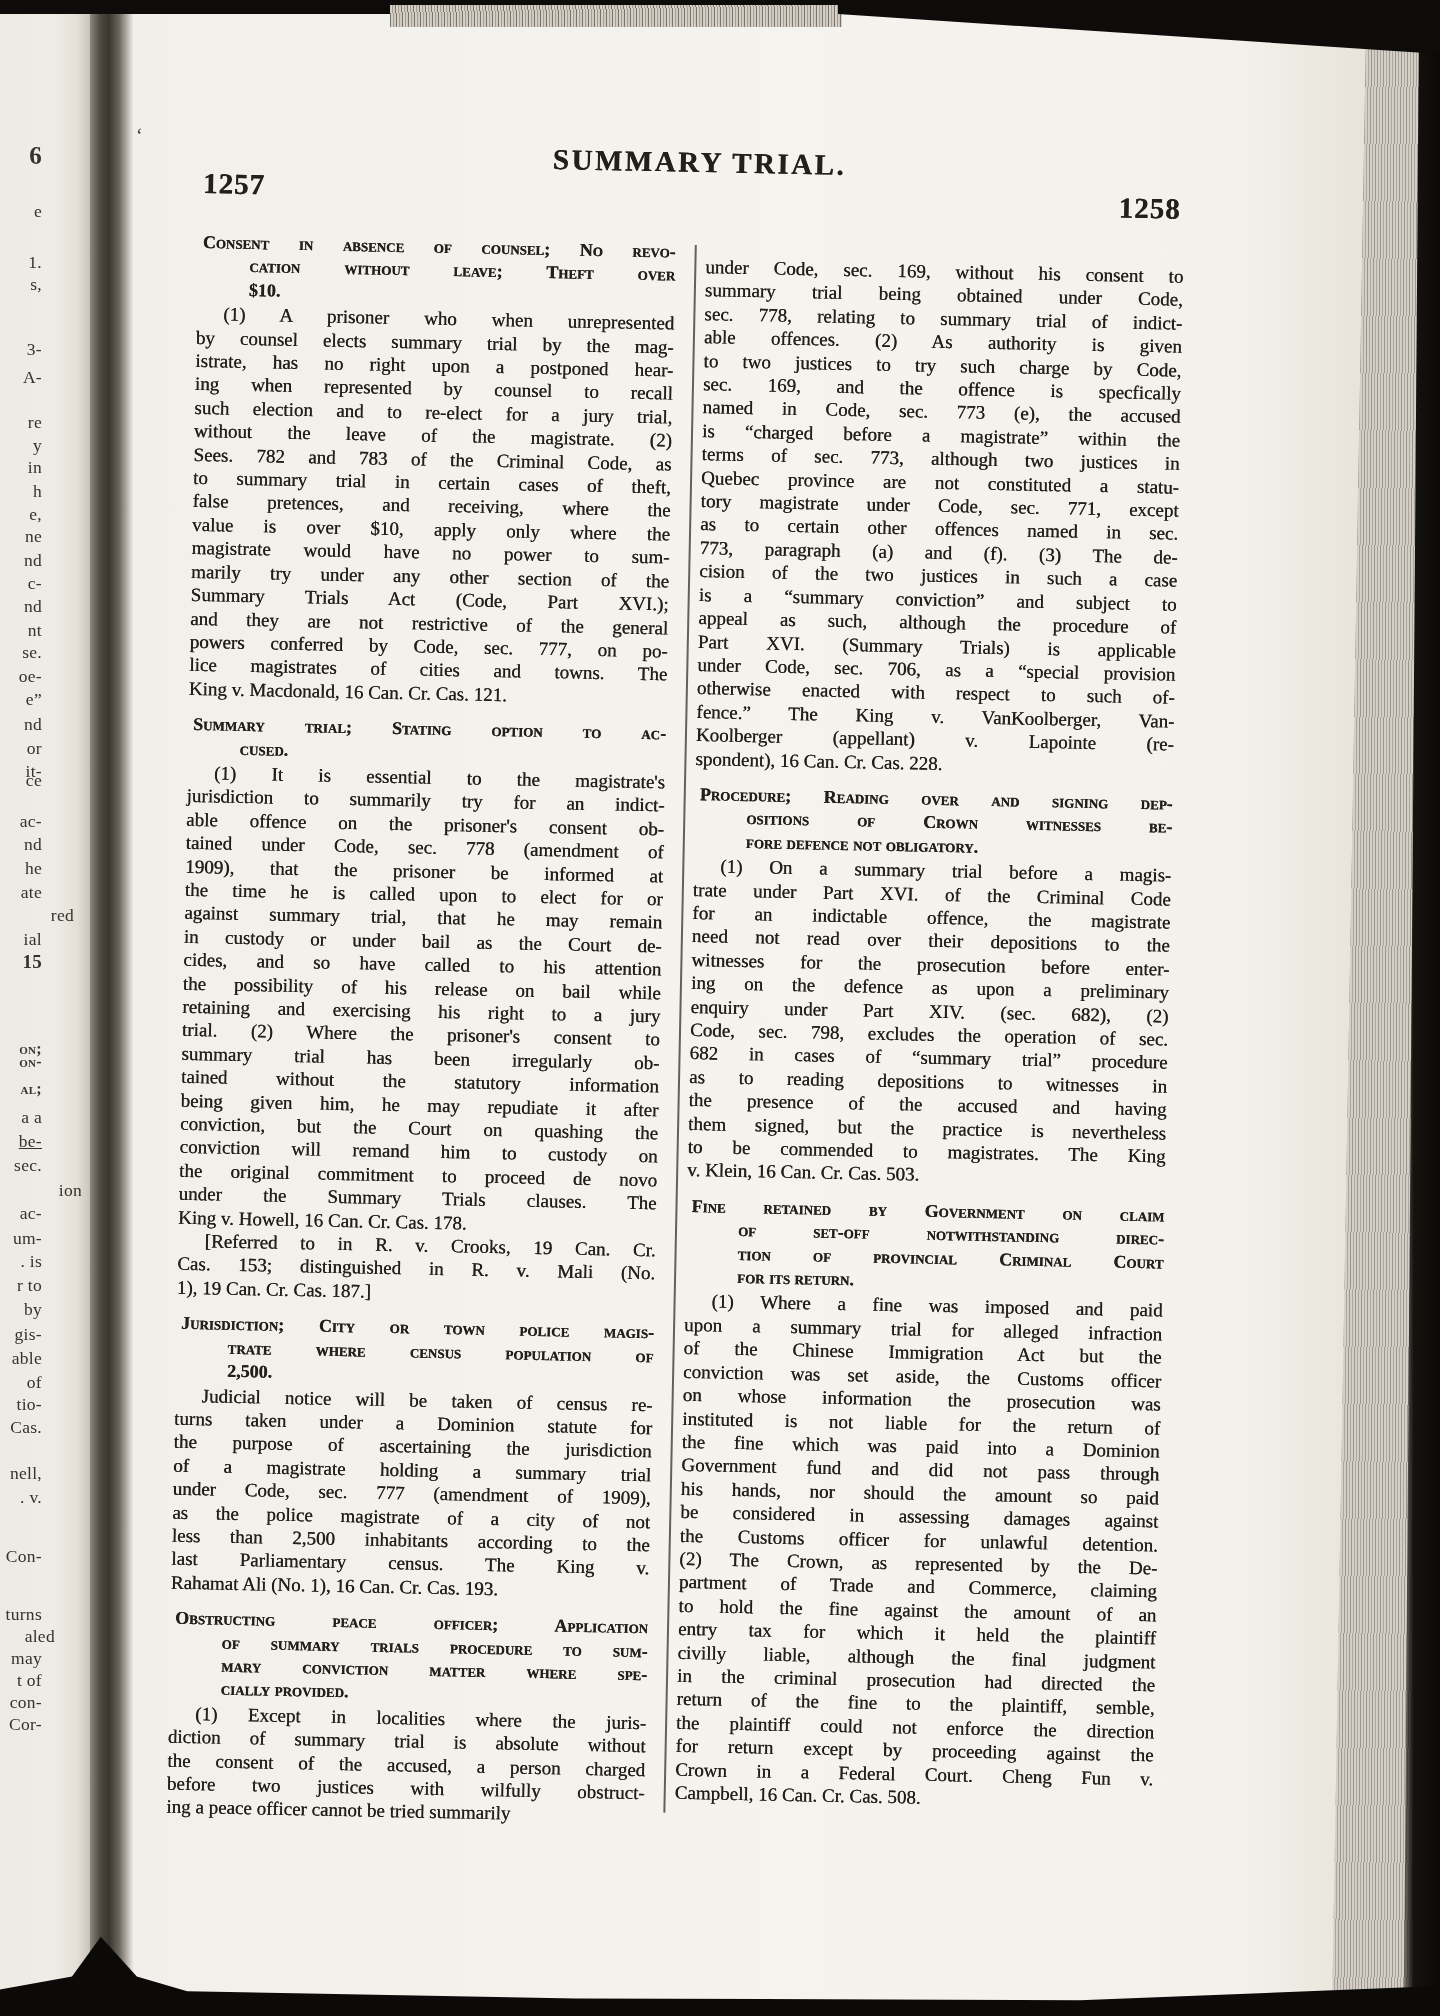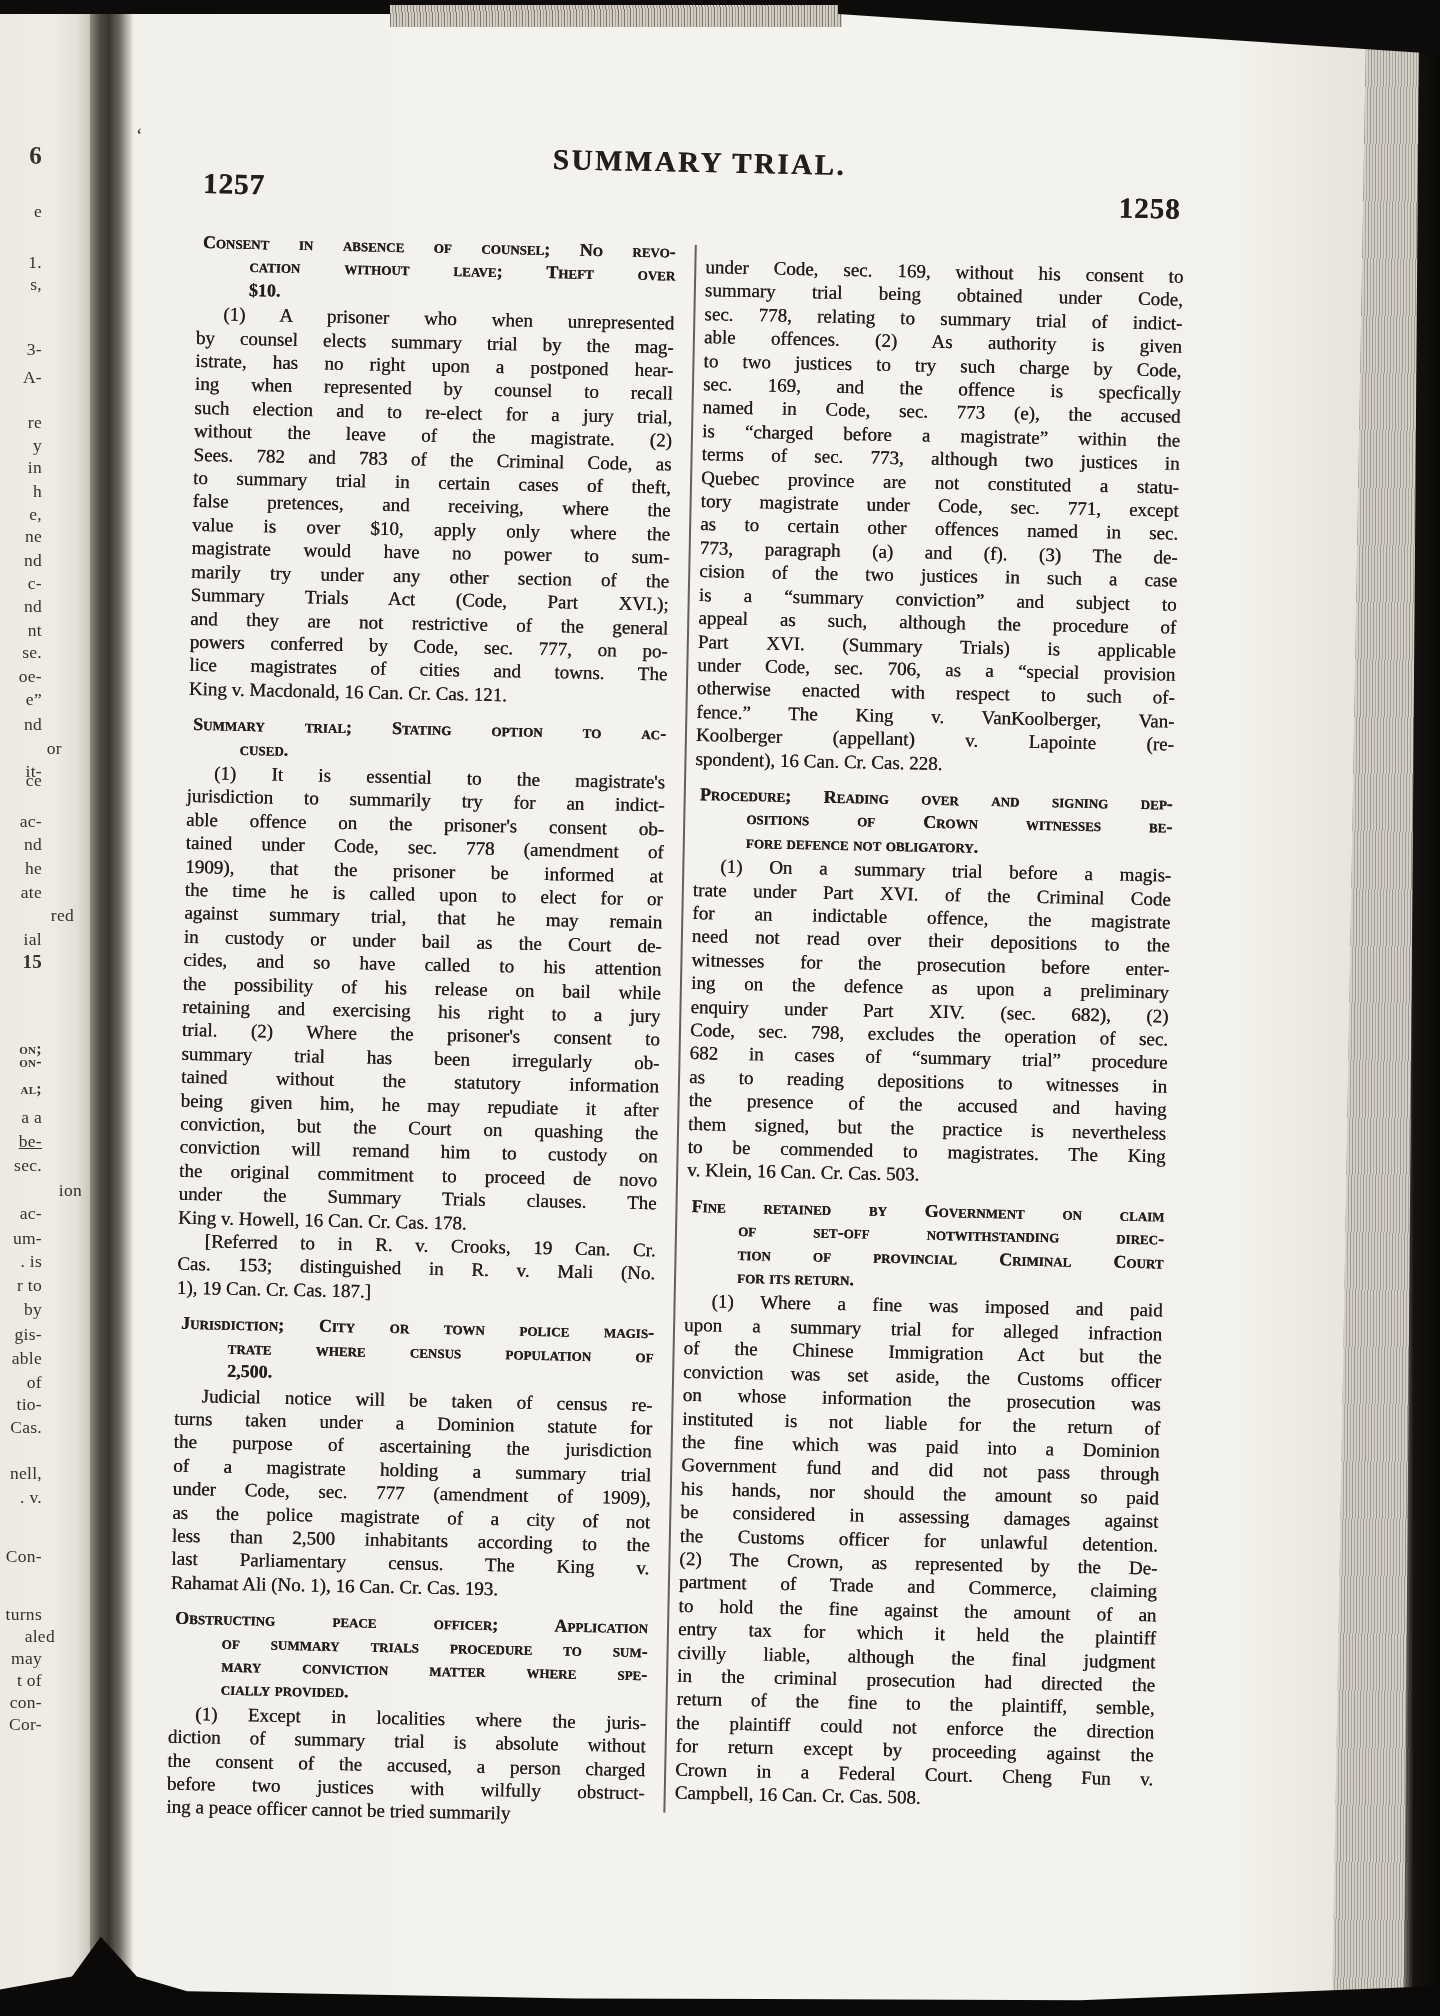--- a/index.html
+++ b/index.html
@@ -95,21 +95,21 @@
       <div class="frag" style="top: 506px;">e,</div>
       <div class="frag" style="top: 528px;">ne</div>
       <div class="frag" style="top: 552px;">nd</div>
       <div class="frag" style="top: 575px;">c-</div>
       <div class="frag" style="top: 598px;">nd</div>
       <div class="frag" style="top: 622px;">nt</div>
       <div class="frag" style="top: 644px;">se.</div>
       <div class="frag" style="top: 668px;">oe-</div>
       <div class="frag" style="top: 691px;">e”</div>
       <div class="frag" style="top: 716px;">nd</div>
-      <div class="frag" style="top: 740px; padding-left: 20px;">or</div>
+      <div class="frag" style="top: 740px;">or</div>
       <div class="frag" style="top: 763px;">it-</div>
       <div class="frag" style="top: 772px;">ce</div>
       <div class="frag" style="top: 813px;">ac-</div>
       <div class="frag" style="top: 836px;">nd</div>
       <div class="frag" style="top: 860px;">he</div>
       <div class="frag" style="top: 884px;">ate</div>
       <div class="frag" style="top: 907px; padding-left: 32px;">red</div>
       <div class="frag" style="top: 931px;">ial</div>
       <div class="frag num2" style="top: 952px;">15</div>
       <div class="frag sc" style="top: 1054px;">on-</div>

